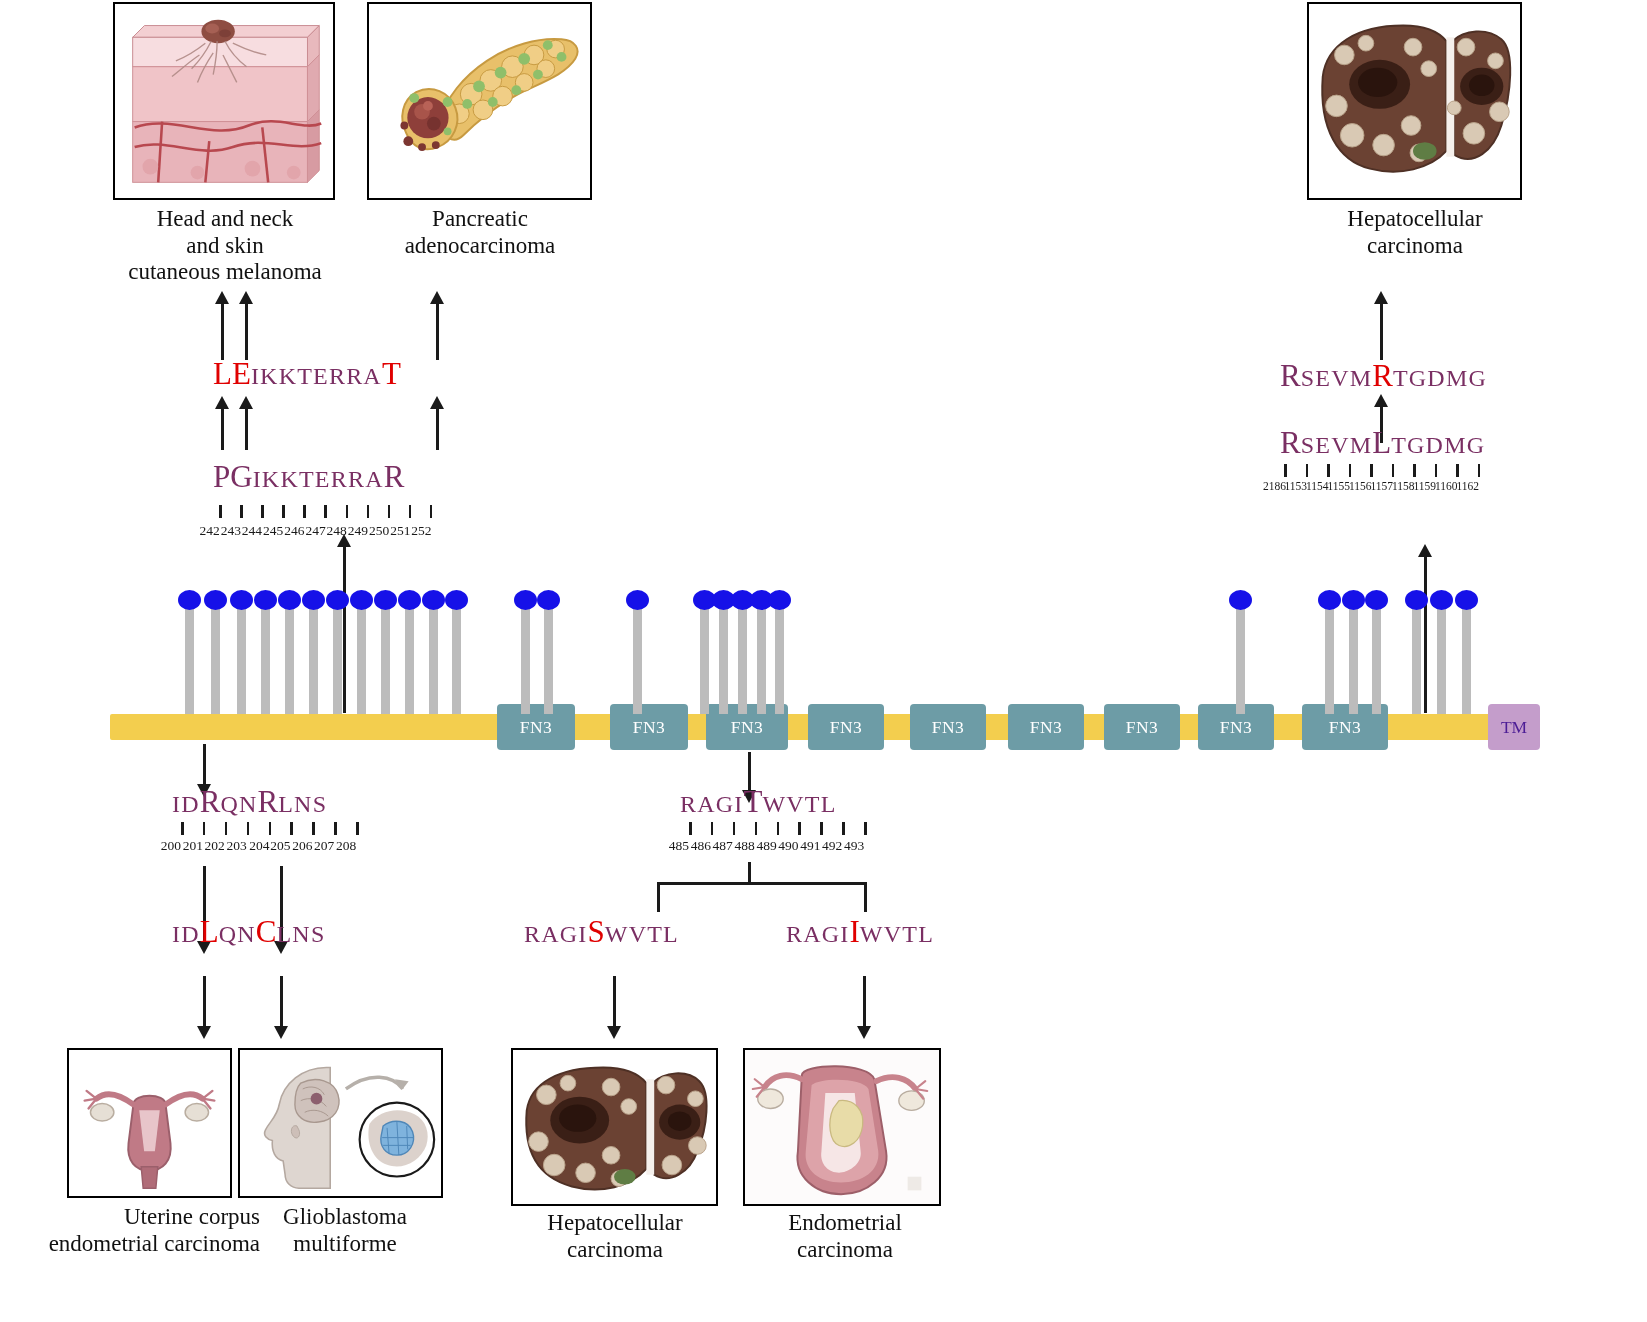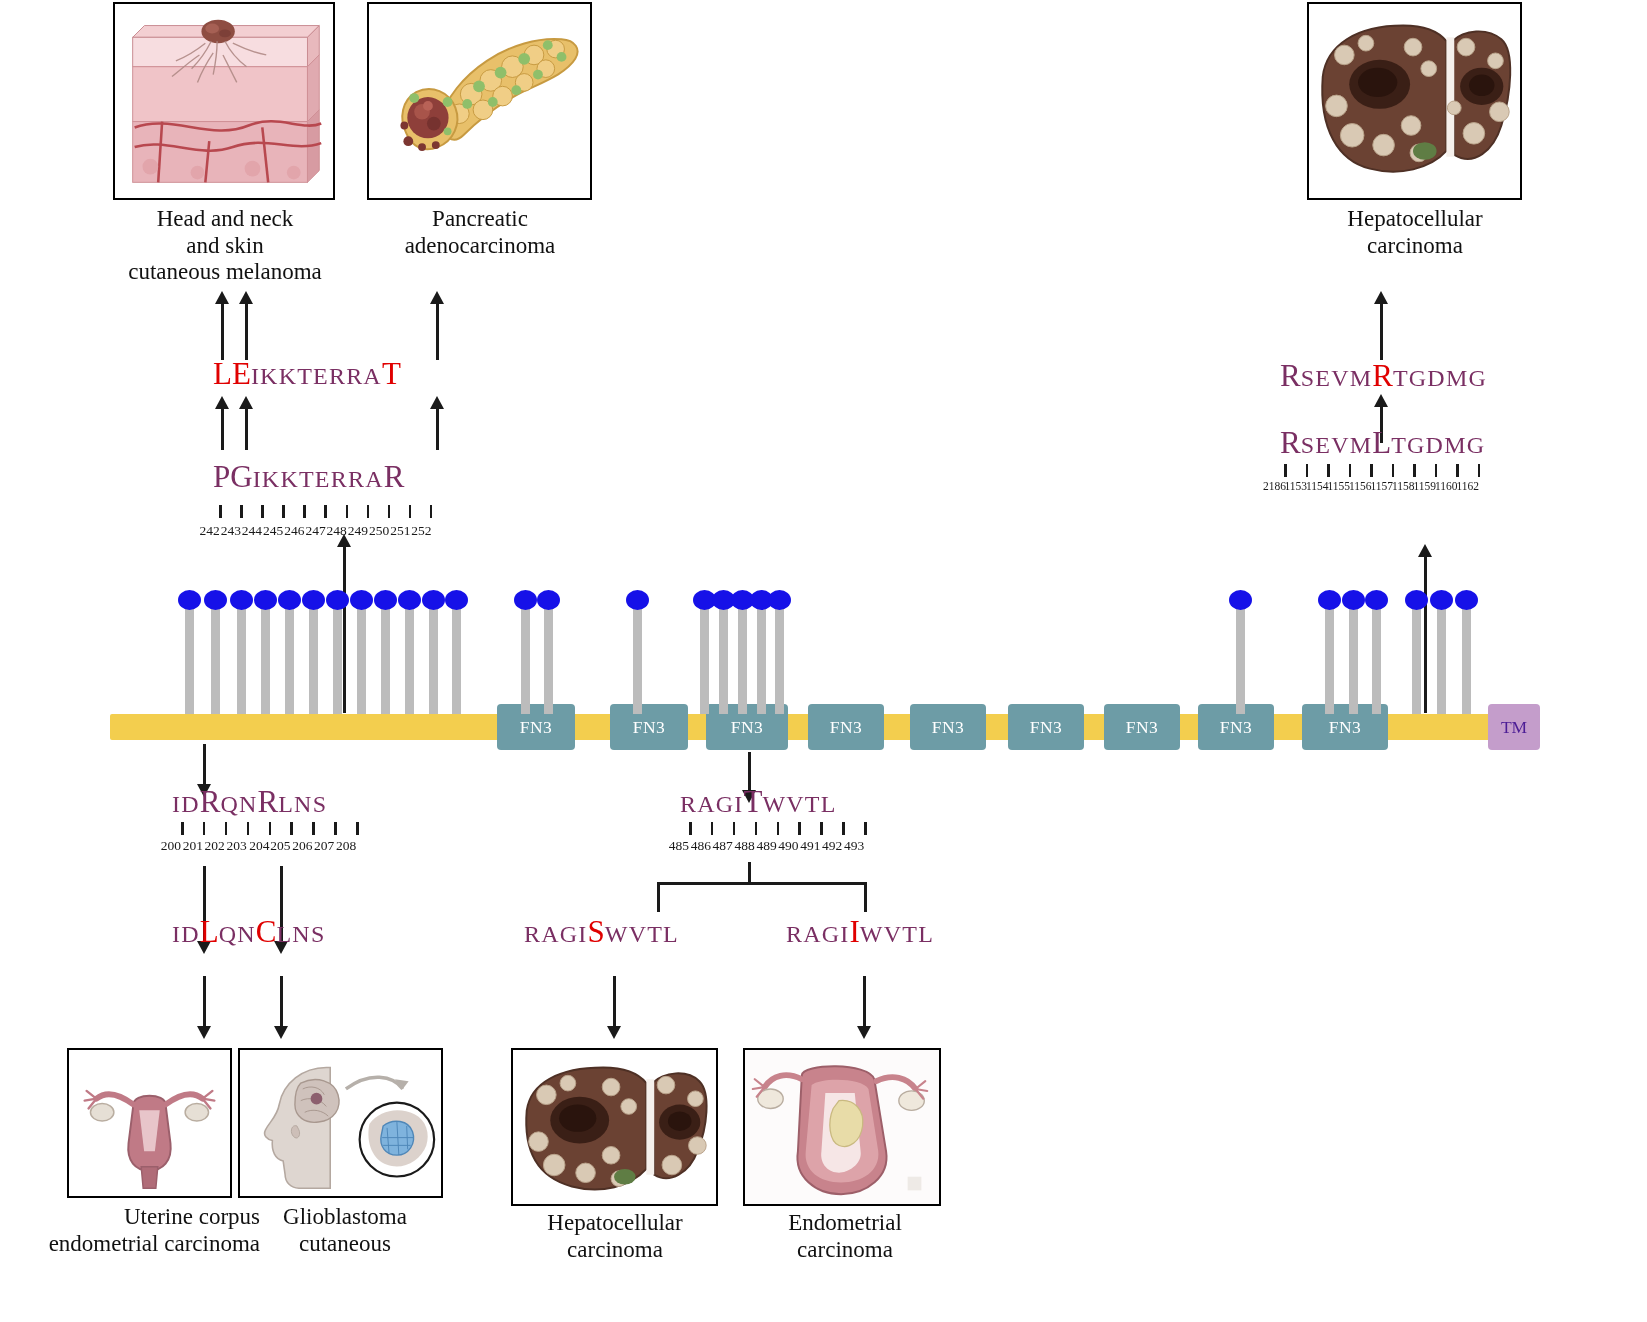--- a/index.html
+++ b/index.html
@@ -597,21 +597,21 @@
         <path d="M150,80 L152,106"></path>
           <path d="M160,74 L162,108"></path>
           <path d="M170,78 L171,102"></path>
         <path d="M145,90 L177,90"></path>
           <path d="M146,98 L174,98"></path>
       </g>
     </svg>
   </div>
   <div class="panel-caption" style="left:255px; top:1204px; width:180px;">
     <div>Glioblastoma</div>
-    <div>cutaneous</div>
+    <div>multiforme</div>
   </div>
 
   <div class="panel" style="left:511px; top:1048px; width:207px; height:158px;">
     <svg viewBox="0 0 207 158" preserveAspectRatio="none">
       <rect x="0" y="0" width="207" height="158" fill="#ffffff"></rect>
       <path d="M14,62 C18,34 46,18 92,18 C114,18 128,24 136,34 L136,122
                C120,140 90,148 60,140 C30,132 10,110 14,62 Z" fill="#6b4233" stroke="#4e3025" stroke-width="2"></path>
       <path d="M142,34 C154,22 178,20 190,32 C202,44 198,80 188,104
                C180,126 160,138 144,128 L142,34 Z" fill="#6b4233" stroke="#4e3025" stroke-width="2"></path>
       <path d="M136,30 L136,128 L144,128 L144,30 Z" fill="#f5f0ec"></path>

